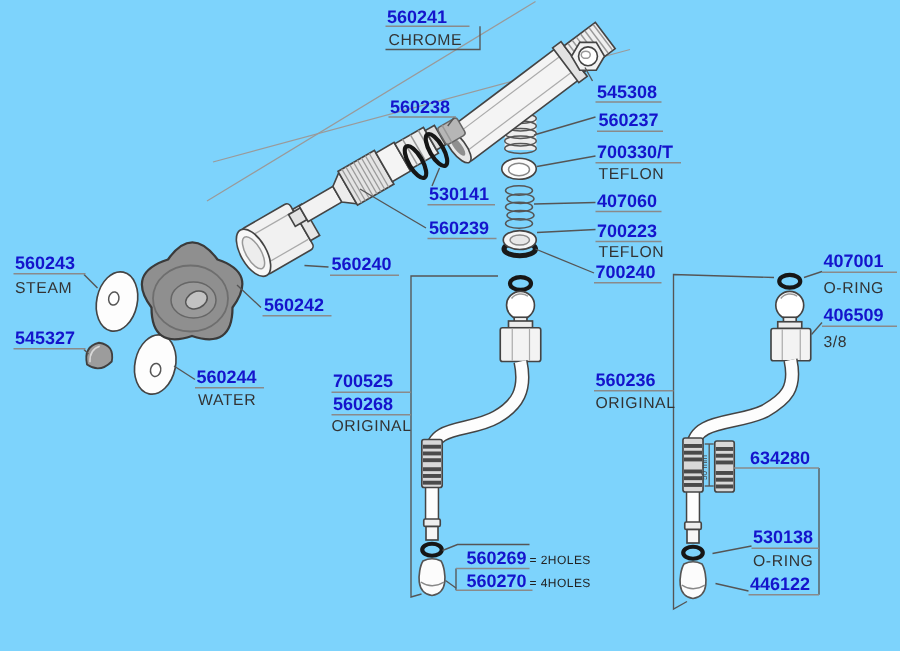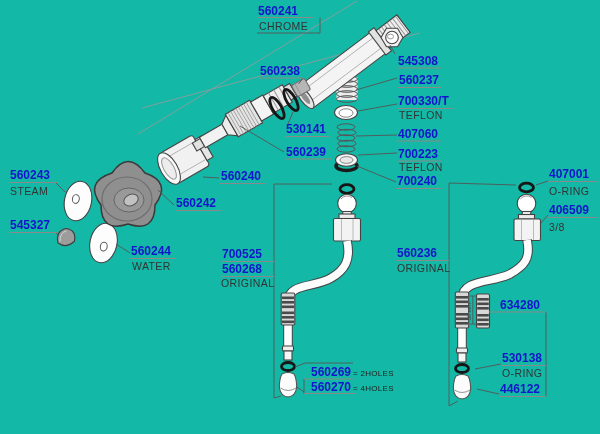--- a/index.html
+++ b/index.html
@@ -1,16 +1,16 @@
 <!DOCTYPE html>
 <html><head>
 <meta charset="utf-8">
 <style>
   html,body{margin:0;padding:0;background:#ffffff;}
-  .stage{position:relative;width:600px;height:434px;background:#14b8a6;overflow:hidden;
+  .stage{position:relative;width:600px;height:434px;background:#7dd3fc;overflow:hidden;
          font-family:"Liberation Sans", sans-serif;}
   svg{display:block;}
   .pn{font-family:"Liberation Sans", sans-serif;font-size:12px;font-weight:bold;fill:#1414cc;}
   .desc{font-family:"Liberation Sans", sans-serif;font-size:10.5px;fill:#333;letter-spacing:.4px;}
   .small{font-family:"Liberation Sans", sans-serif;font-size:8px;fill:#222;letter-spacing:.3px;}
   .tiny{font-family:"Liberation Sans", sans-serif;font-size:5.5px;fill:#444;}
   .u{stroke:#8a8a8a;stroke-width:1;}
   .ld{stroke:#555;stroke-width:.9;fill:none;}
   .axis{stroke:#9a9a9a;stroke-width:.8;}
   .ol{stroke:#444;stroke-width:1.1;}

